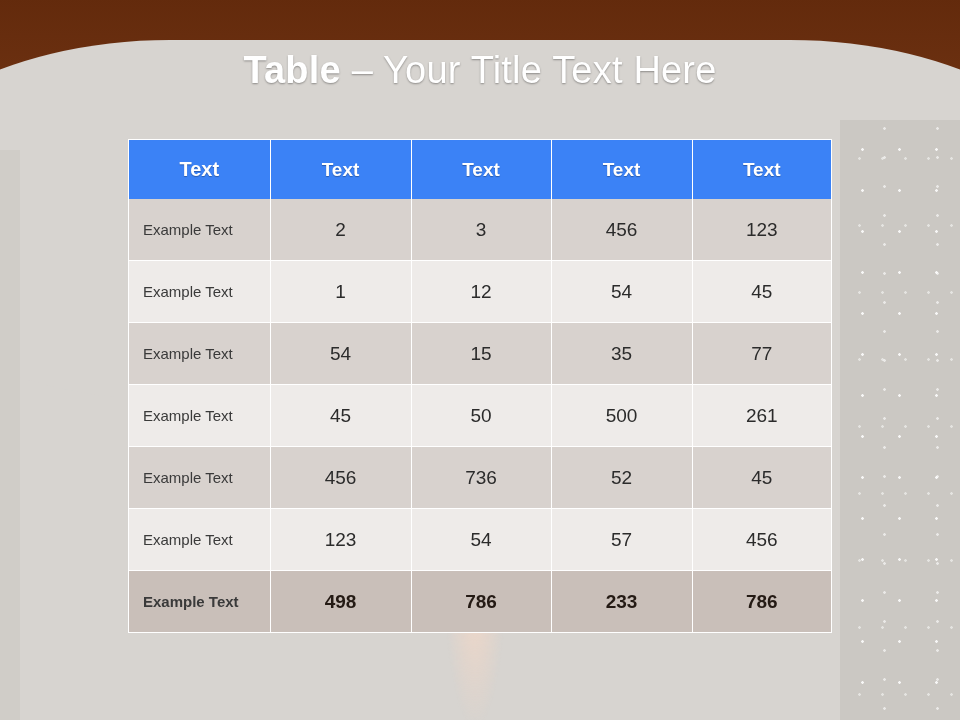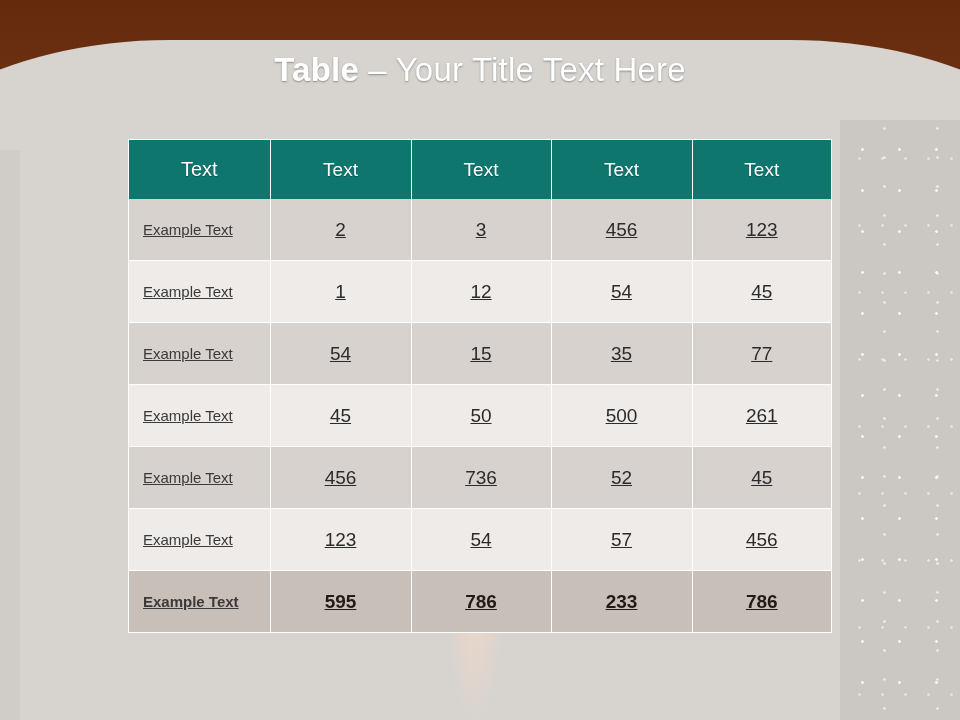--- a/index.html
+++ b/index.html
@@ -106,21 +106,21 @@
   }
 
   
   .title {
     position: absolute;
     left: 100px;
     top: 48px;
     width: 760px;
     text-align: center;
     color: #ffffff;
-    font-size: 33px;
+    font-size: 38px;
     line-height: 44px;
     letter-spacing: 0.2px;
     text-shadow: 0 1px 2px rgba(0,0,0,0.35);
     white-space: nowrap;
   }
   .title .strong {
     font-weight: bold;
   }
   .title .light {
     font-weight: normal;
@@ -141,40 +141,39 @@
     width: 100%;
     table-layout: fixed;
   }
   table.data col.c0 { width: 141px; }
   table.data col.c1 { width: 141px; }
   table.data col.c2 { width: 140px; }
   table.data col.c3 { width: 141px; }
   table.data col.c4 { width: 139px; }
 
   table.data th {
-    background: #0f766e;
+    background: #3b82f6;
     color: #ffffff;
     font-size: 19px;
-    font-weight: normal;
+    font-weight: bold;
     height: 57px;
     text-align: center;
     border-right: 1px solid #ffffff;
     text-shadow: 0 1px 1px rgba(0,0,0,0.3);
   }
   table.data th:last-child { border-right: none; }
   table.data th.first { font-size: 20px; }
 
   table.data td {
     height: 59px;
     text-align: center;
     font-size: 19px;
     color: #2b2b2b;
     border-right: 1px solid #ffffff;
     border-bottom: 1px solid #ffffff;
-    text-decoration: underline;
   }
   table.data td:last-child { border-right: none; }
   table.data tr:last-child td { border-bottom: none; }
 
   table.data td.label {
     text-align: left;
     padding-left: 14px;
     font-size: 15px;
     color: #3a3a3a;
   }
@@ -262,21 +261,21 @@
         </tr>
         <tr class="band-light">
           <td class="label">Example Text</td>
           <td>123</td>
           <td>54</td>
           <td>57</td>
           <td>456</td>
         </tr>
         <tr class="total">
           <td class="label">Example Text</td>
-          <td>595</td>
+          <td>498</td>
           <td>786</td>
           <td>233</td>
           <td>786</td>
         </tr>
       </tbody>
     </table>
   </div>
 
 </div>
 

